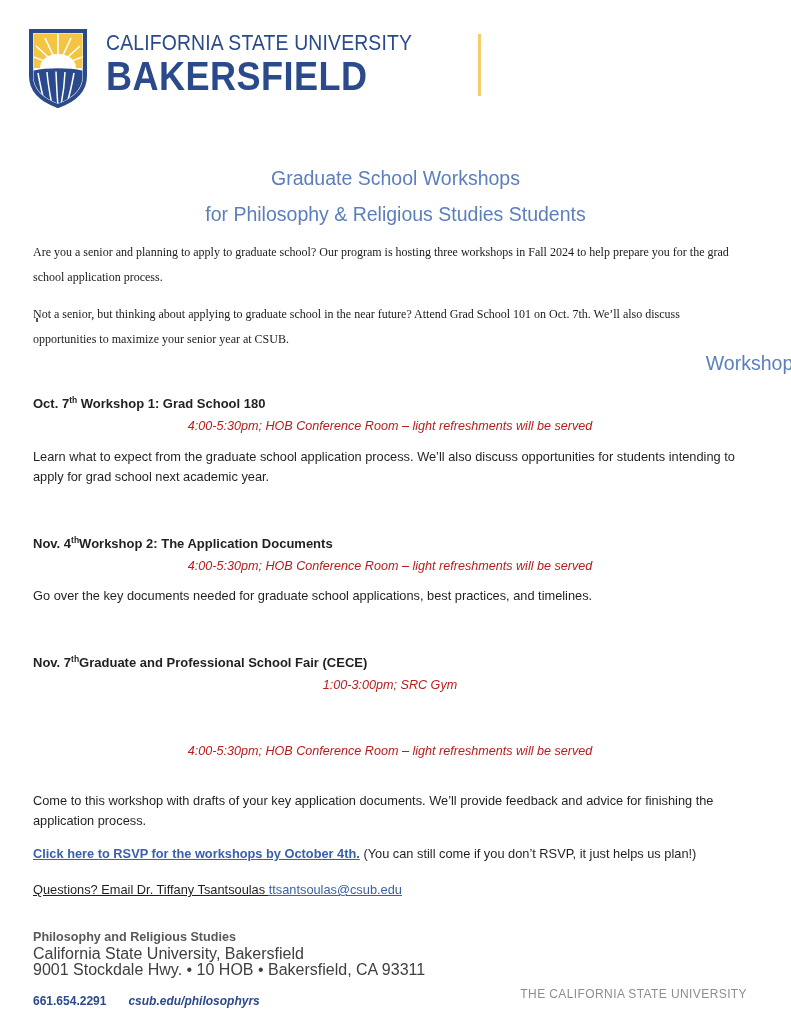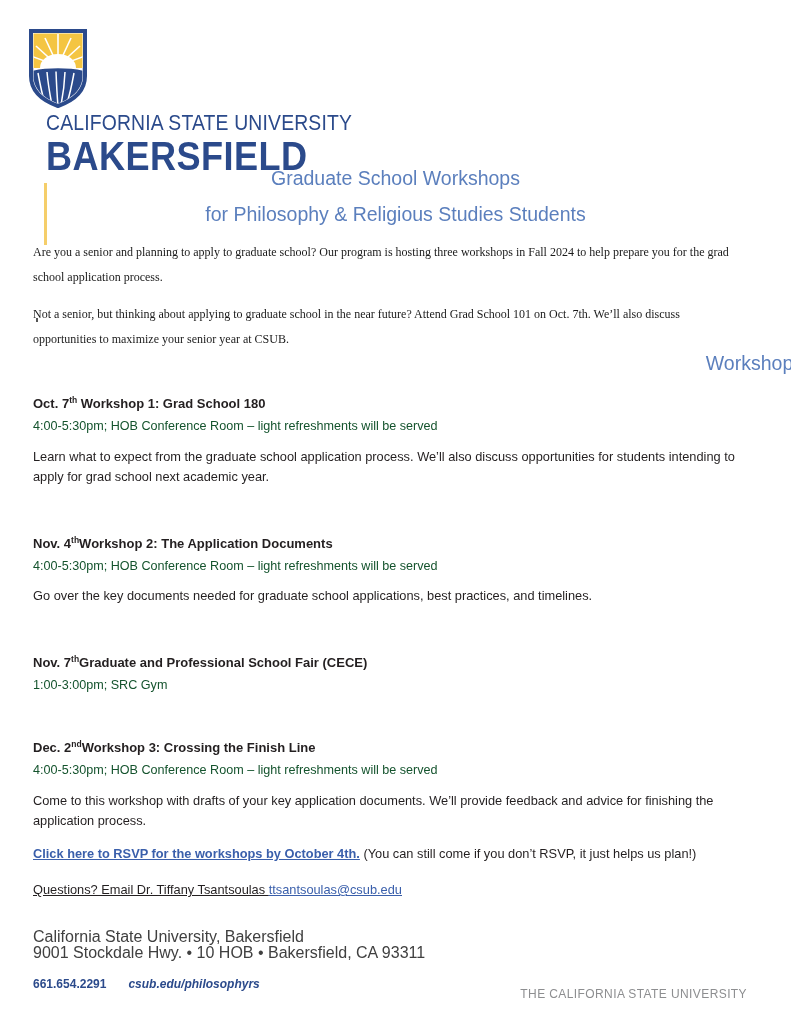--- a/index.html
+++ b/index.html
@@ -16,21 +16,20 @@
     overflow: hidden;
   }
 
   
   .header {
     position: absolute;
     left: 28px;
     top: 28px;
     display: flex;
     align-items: flex-start;
-    flex-direction: column;
   }
   .shield {
     width: 60px;
     height: 80px;
     flex: 0 0 auto;
   }
   .wordmark {
     margin-left: 18px;
     padding-top: 4px;
   }
@@ -133,23 +132,25 @@
     line-height: 19px;
     white-space: nowrap;
   }
   .ws-title sup {
     font-size: 8.5px;
     vertical-align: super;
     line-height: 0;
   }
   .ws-sub {
     font-size: 12.6px;
-    color: #14532d;
+    font-style: italic;
+    color: #b91c1c;
     line-height: 20px;
     margin-top: 3px;
+    text-align: center;
   }
   .ws-desc {
     position: absolute;
     left: 33px;
     width: 714px;
     font-size: 12.8px;
     line-height: 20px;
     color: #231f20;
   }
 
@@ -306,36 +307,34 @@
 <div class="ws-desc" id="ws2d">Go over the key documents needed for graduate school applications, best practices, and timelines.</div>
 
 <div class="ws" id="ws3">
   <div class="ws-title">
     <span>Nov. 7</span><sup>th</sup><span>Graduate and Professional School Fair (CECE)</span>
   </div>
   <div class="ws-sub">1:00-3:00pm; SRC Gym</div>
 </div>
 
 <div class="ws" id="ws4">
-  <div class="ws-title">
-    <span>Dec. 2</span><sup>nd</sup><span>Workshop 3: Crossing the Finish Line</span>
-  </div>
   <div class="ws-sub">4:00-5:30pm; HOB Conference Room – light refreshments will be served</div>
 </div>
 <div class="ws-desc" id="ws4d">Come to this workshop with drafts of your key application documents. We’ll provide feedback and advice for finishing the application process.</div>
 
 <div class="rsvp-row">
   <a class="rsvp-link" href="#">Click here to RSVP for the workshops by October 4th.</a><span class="rsvp-note"> (You can still come if you don’t RSVP, it just helps us plan!)</span>
 </div>
 
 <div class="questions-row">
   <span>Questions? Email Dr. Tiffany Tsantsoulas </span><a class="email-link" href="#">ttsantsoulas@csub.edu</a>
 </div>
 
 <div class="footer">
+  <div class="f-dept">Philosophy and Religious Studies</div>
   <div class="f-uni">California State University, Bakersfield</div>
   <div class="f-addr">9001 Stockdale Hwy.  •  10 HOB  •  Bakersfield, CA 93311</div>
   <div class="f-contact">
     <span>661.654.2291</span><span class="f-url">csub.edu/philosophyrs</span>
   </div>
 </div>
 
 <div class="cs-mark">THE CALIFORNIA STATE UNIVERSITY</div>
 
 </body></html>

